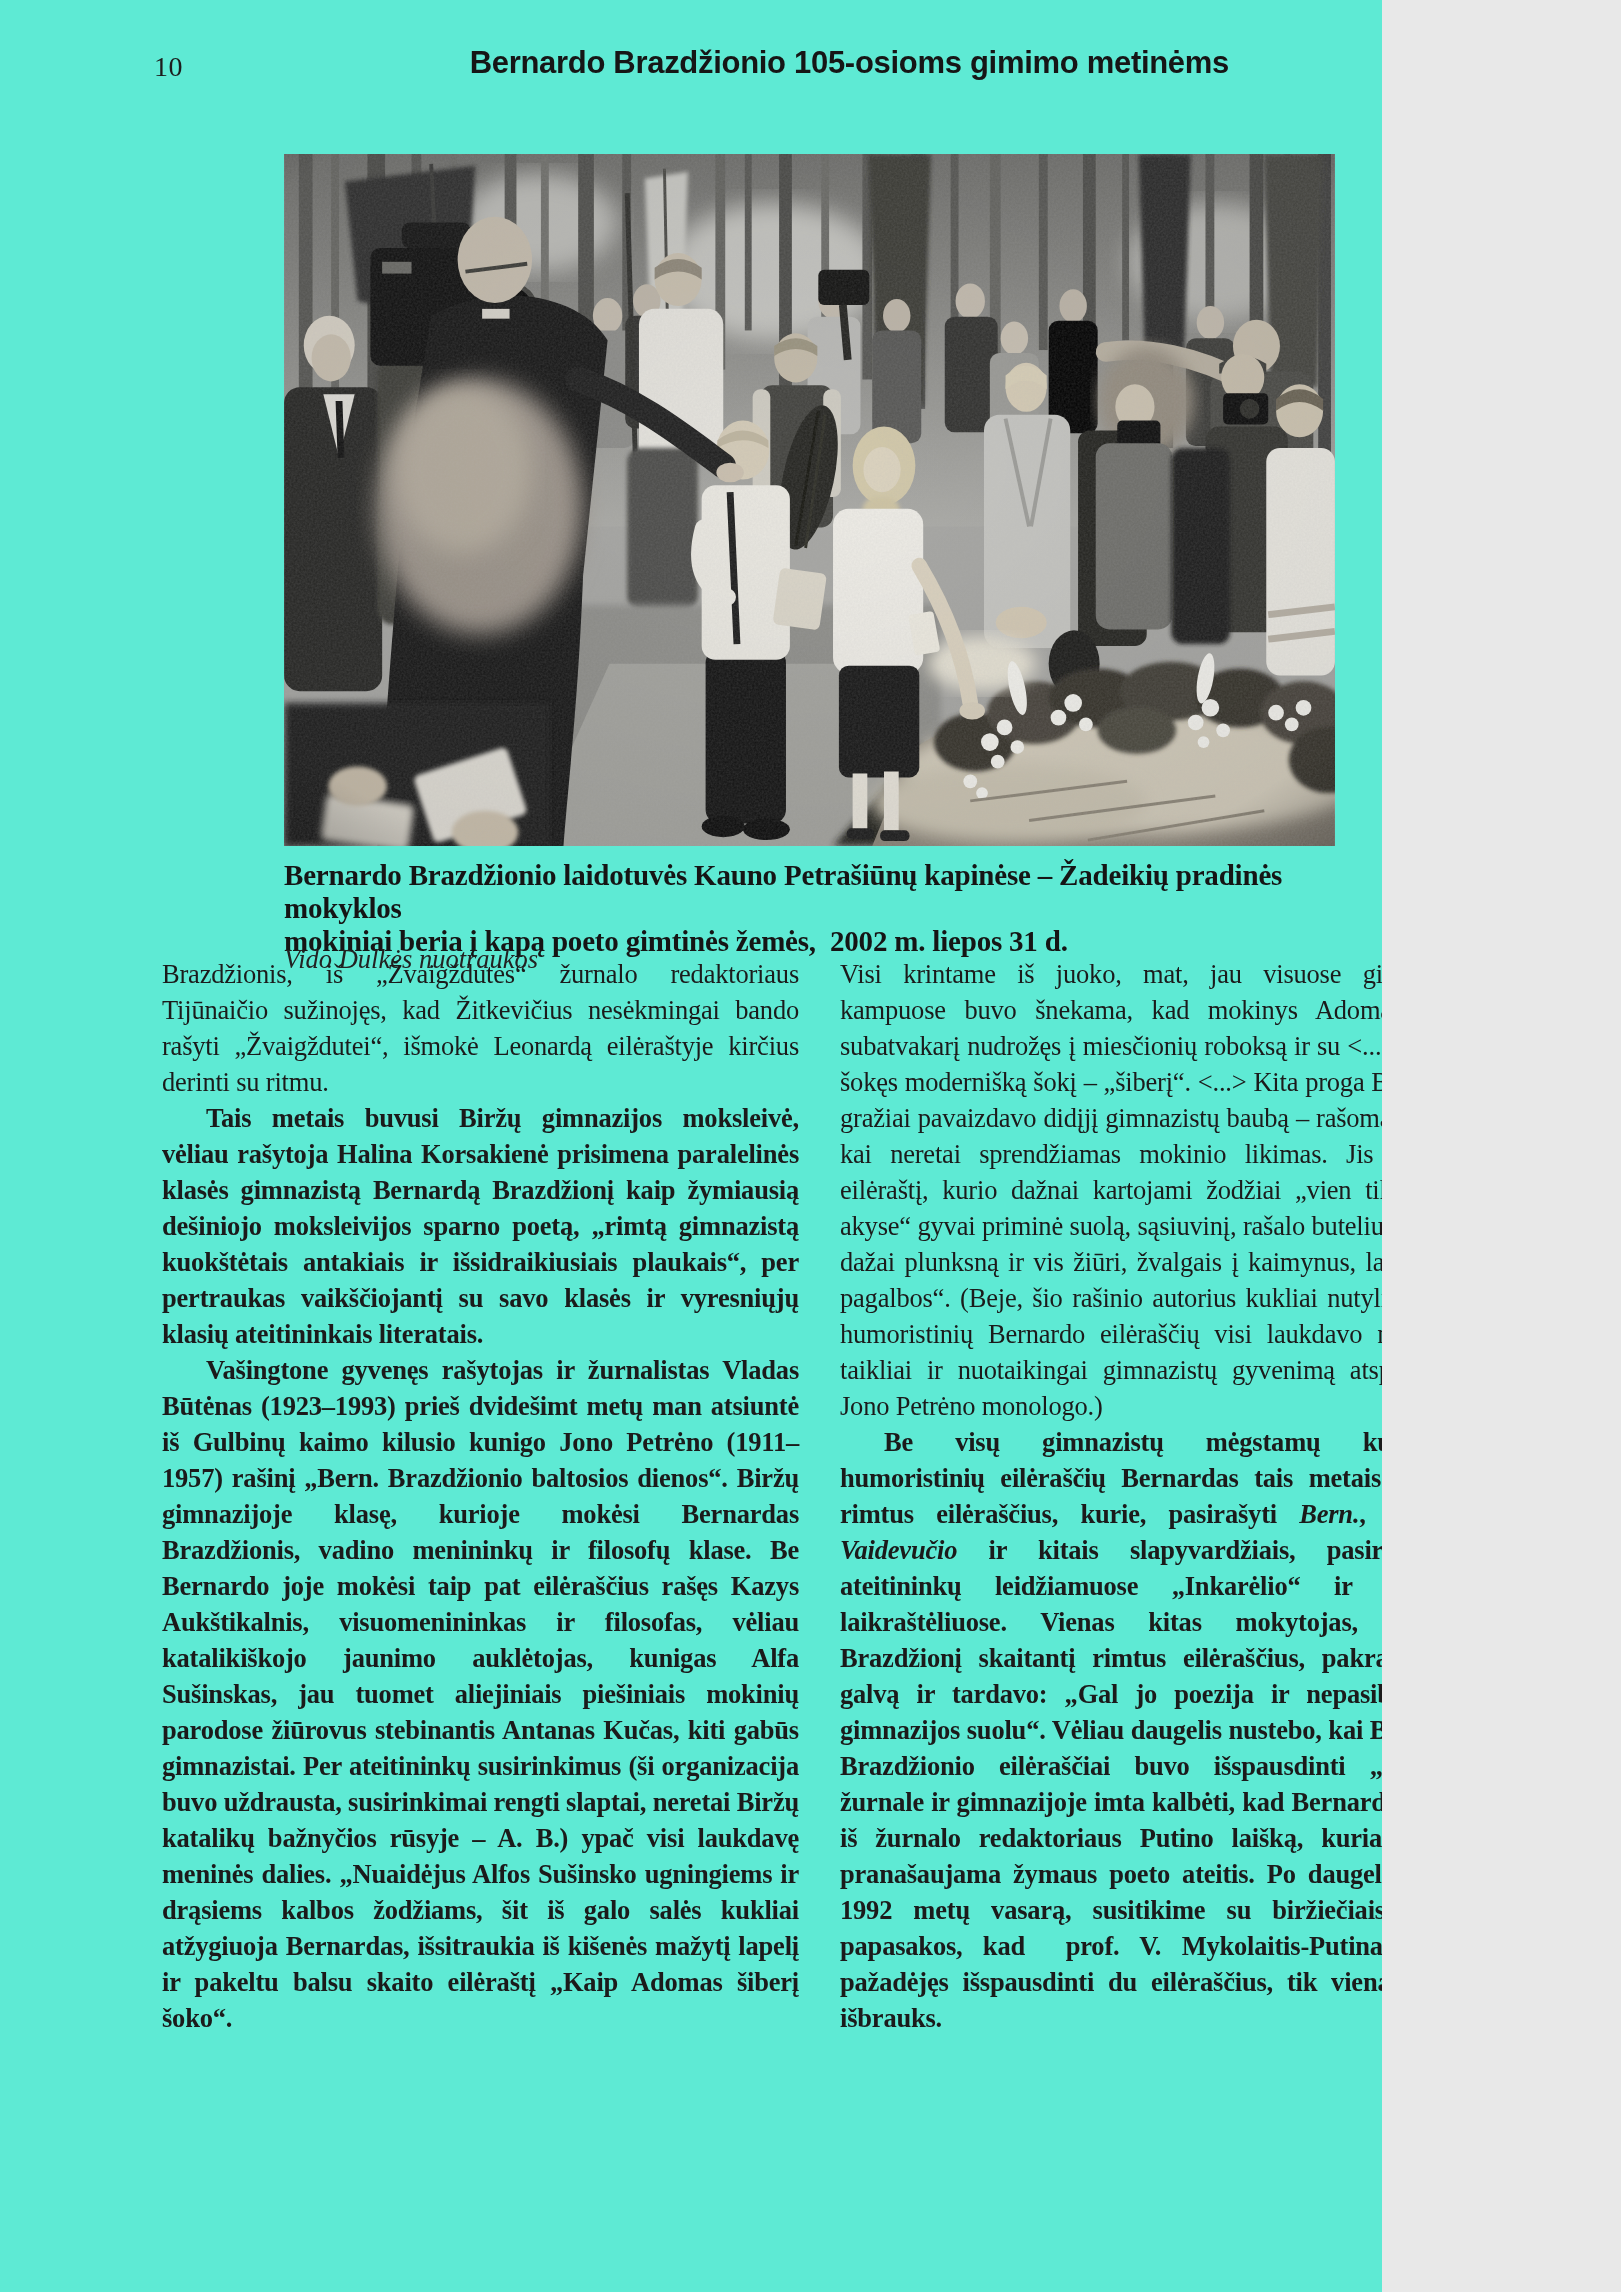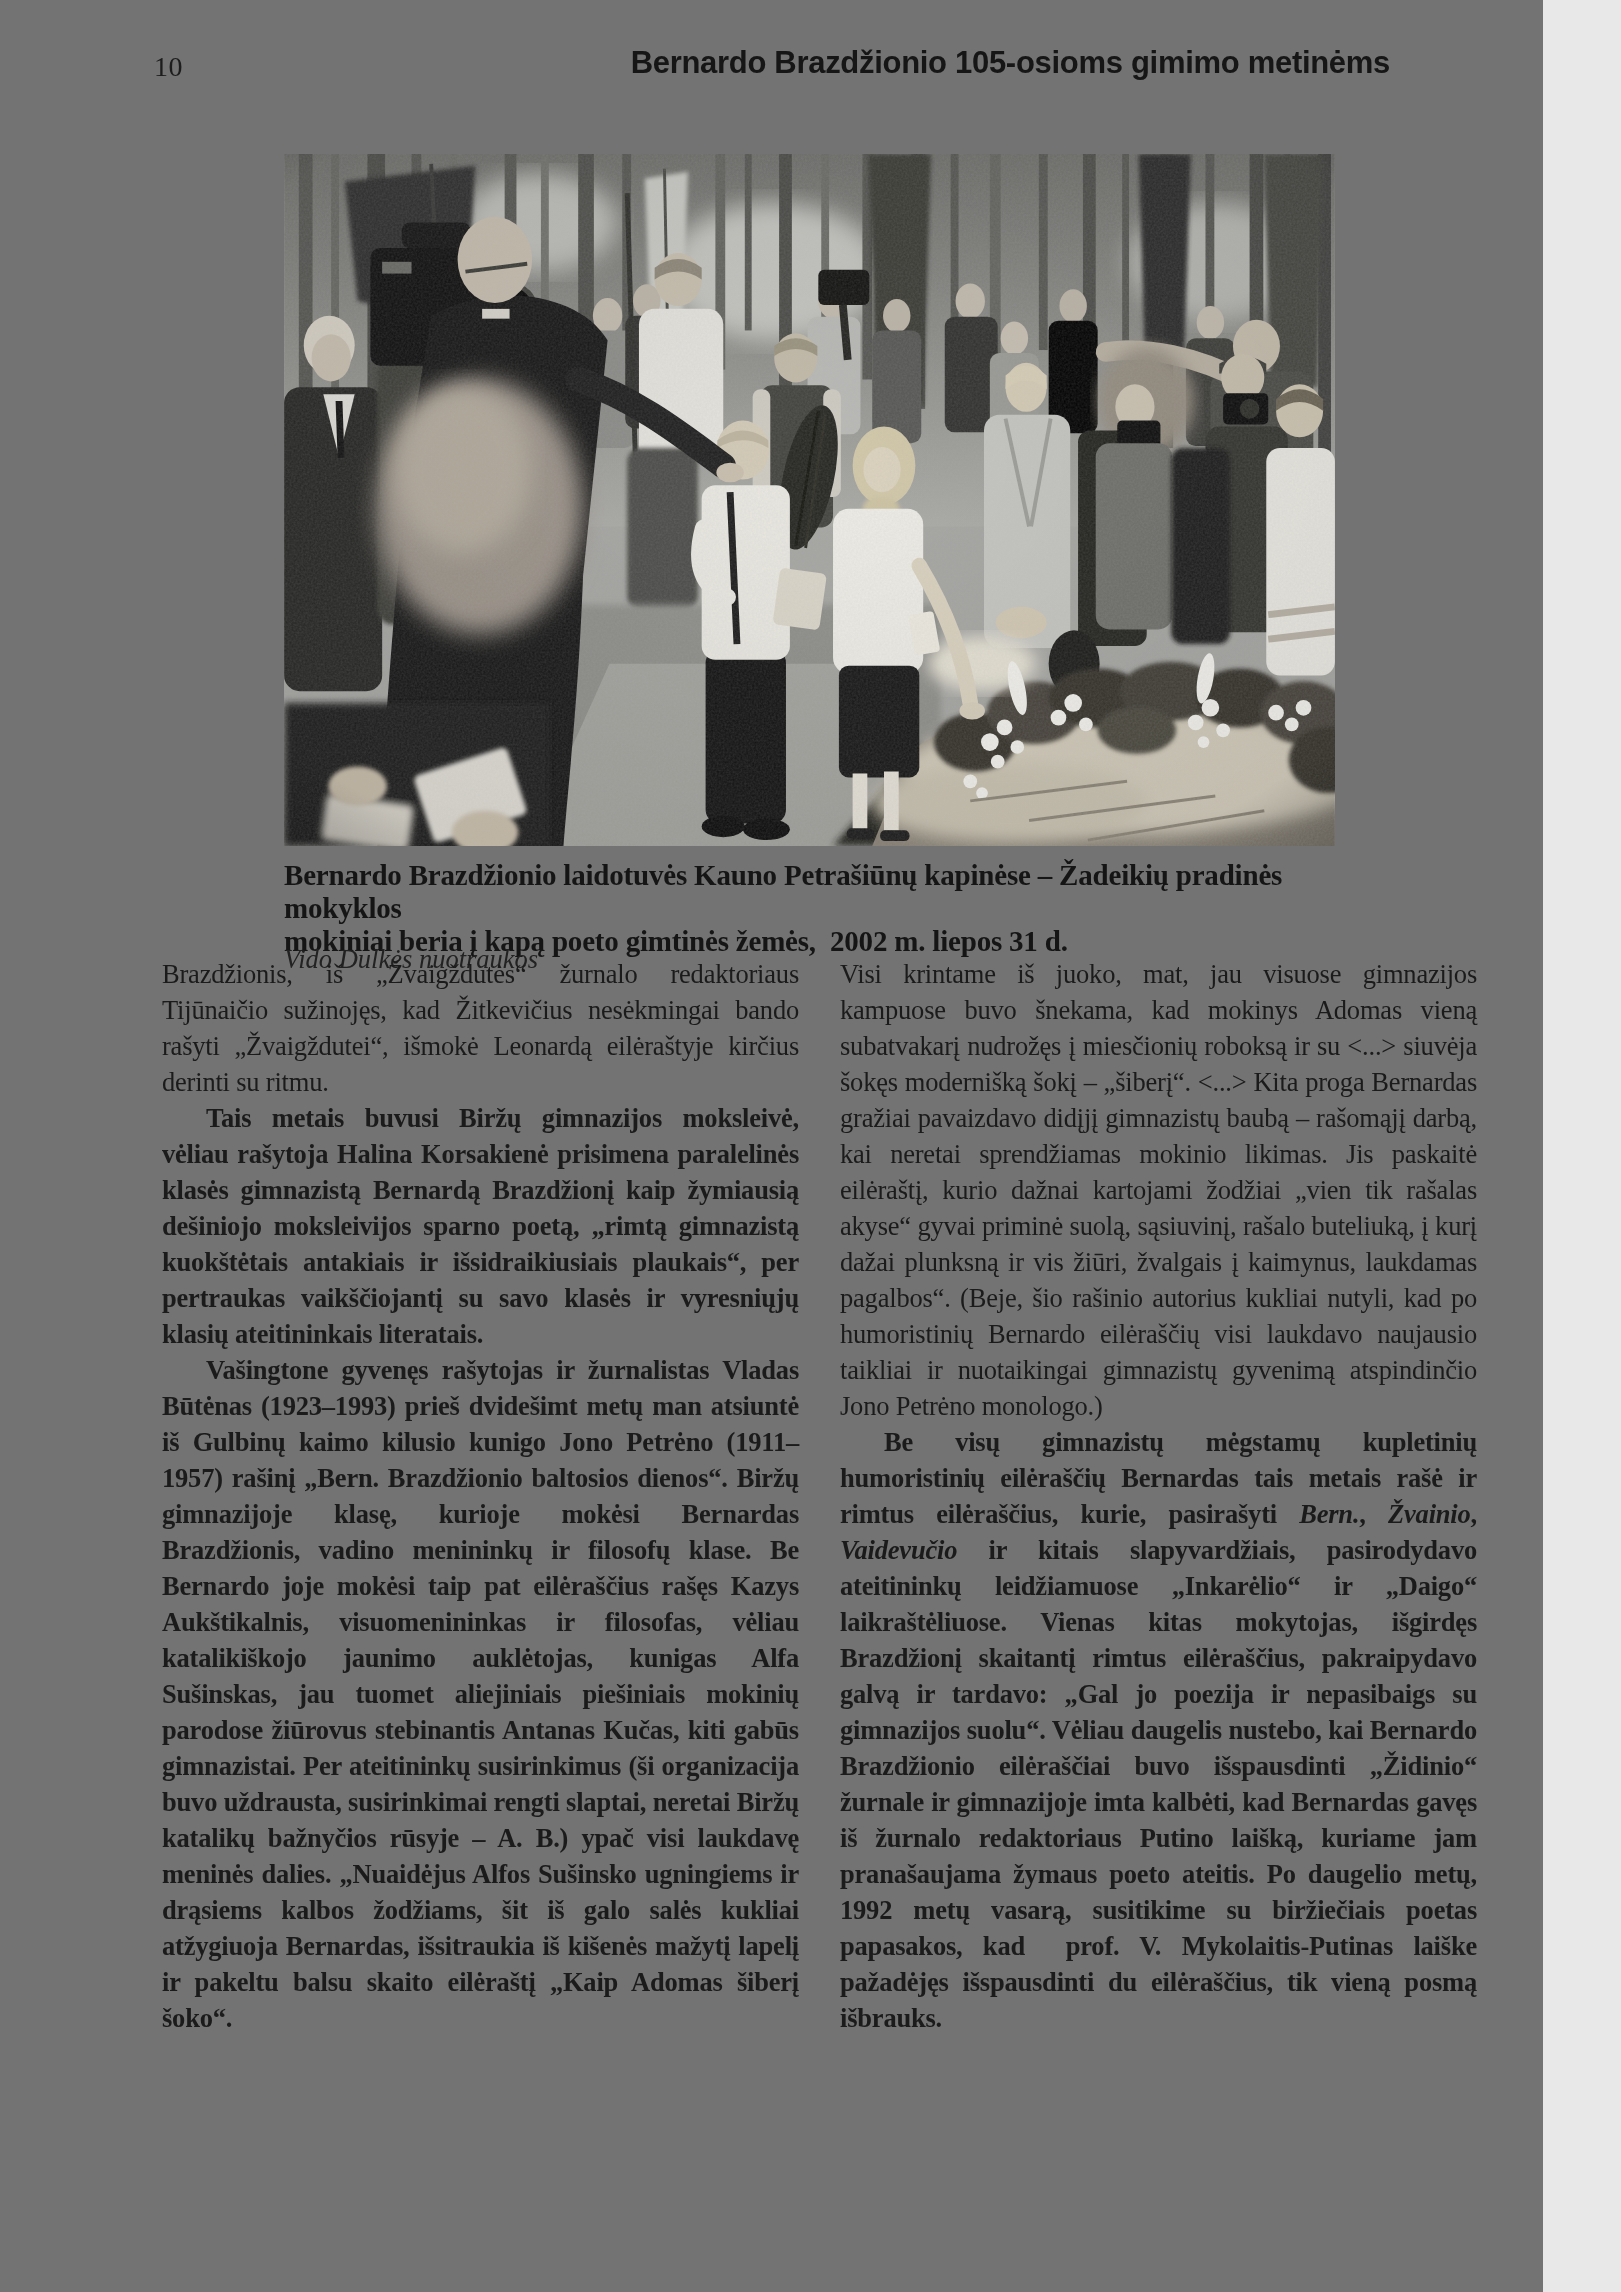--- a/index.html
+++ b/index.html
@@ -1,18 +1,18 @@
 <!DOCTYPE html>
 <html lang="lt"><head>
 <meta charset="utf-8">
 <style>
   html,body{margin:0;padding:0;background:#e8e8e8;}
   .page{
-    position:relative; width:1543px; height:2293px;
-    background:#737373; overflow:hidden;
+    position:relative; width:1382px; height:2293px;
+    background:#5eead4; overflow:hidden;
     font-family:"Liberation Serif", serif; color:#1d1d1d;
   }
   
   .folio{
     position:absolute; left:154px; top:51px;
     font-size:28px; letter-spacing:0.5px;
   }
   .running-head{
     position:absolute; right:153px; top:45px;
     font-family:"Liberation Sans", sans-serif;

